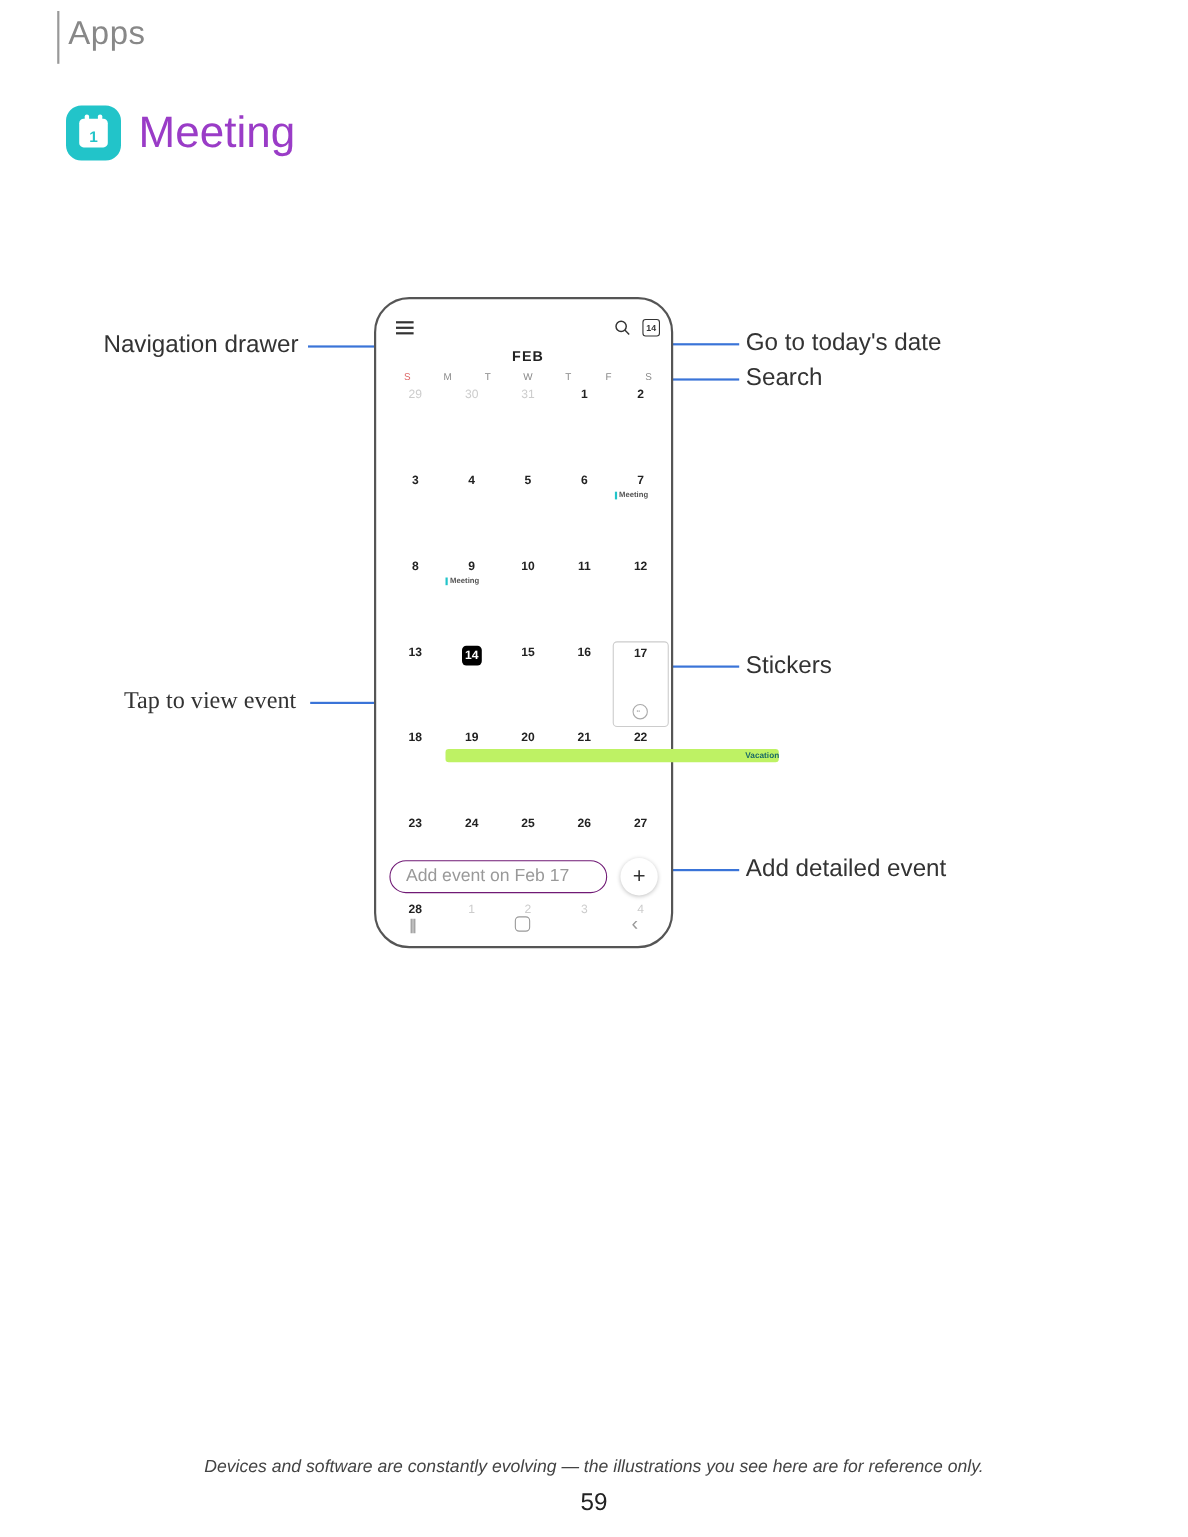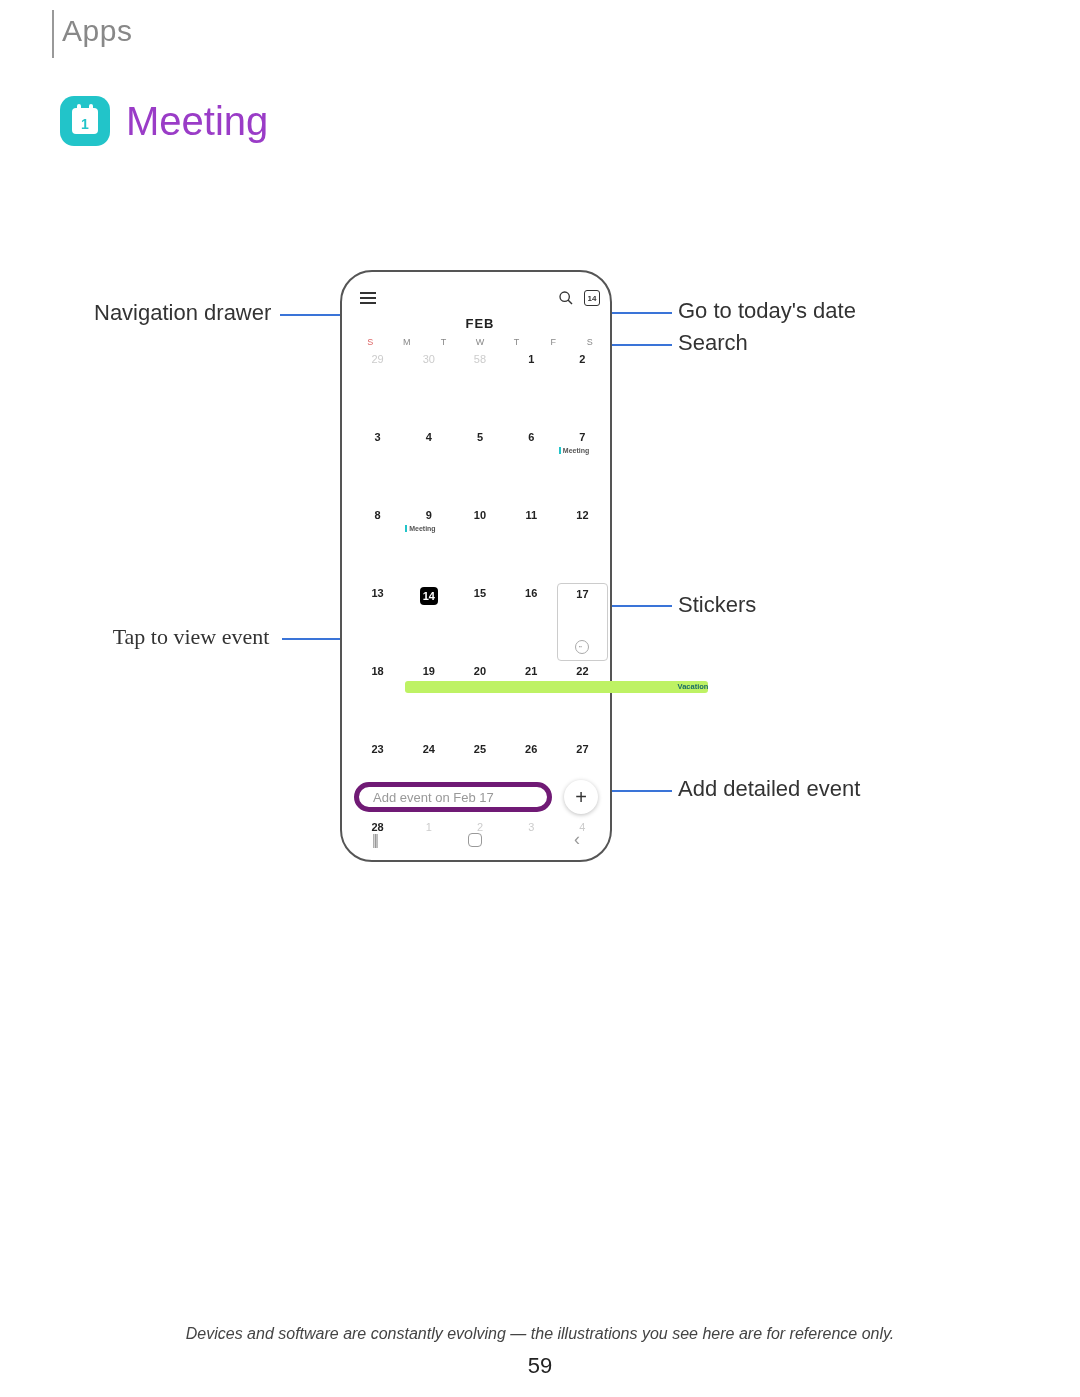--- a/index.html
+++ b/index.html
@@ -202,23 +202,23 @@
     text-align: right;
     line-height: 12px;
   }
 
   .phone-bottom-input {
     position: absolute;
     bottom: 48px;
     left: 12px;
     right: 58px;
     height: 30px;
-    border: 5px solid #701a75;
+    border: 1px solid #701a75;
     border-radius: 16px;
-    font-size: 13px;
+    font-size: 16px;
     color: #999;
     display: flex;
     align-items: center;
     padding-left: 14px;
   }
   .fab {
     position: absolute;
     bottom: 46px;
     right: 12px;
     width: 34px; height: 34px;
@@ -330,21 +330,21 @@
         <span>M</span>
         <span>T</span>
         <span>W</span>
         <span>T</span>
         <span>F</span>
         <span>S</span>
       </div>
     <div class="cal-grid" id="calgrid">
         <div class="cal-cell dim"><span class="daynum">29</span></div>
         <div class="cal-cell dim"><span class="daynum">30</span></div>
-        <div class="cal-cell dim"><span class="daynum">58</span></div>
+        <div class="cal-cell dim"><span class="daynum">31</span></div>
         <div class="cal-cell"><span class="daynum">1</span></div>
         <div class="cal-cell"><span class="daynum">2</span></div>
         <div class="cal-cell"><span class="daynum">3</span></div>
         <div class="cal-cell"><span class="daynum">4</span></div>
         <div class="cal-cell"><span class="daynum">5</span></div>
         <div class="cal-cell"><span class="daynum">6</span></div>
         <div class="cal-cell"><span class="daynum">7</span><div class="evt">Meeting</div></div>
         <div class="cal-cell"><span class="daynum">8</span></div>
         <div class="cal-cell"><span class="daynum">9</span><div class="evt">Meeting</div></div>
         <div class="cal-cell"><span class="daynum">10</span></div>

